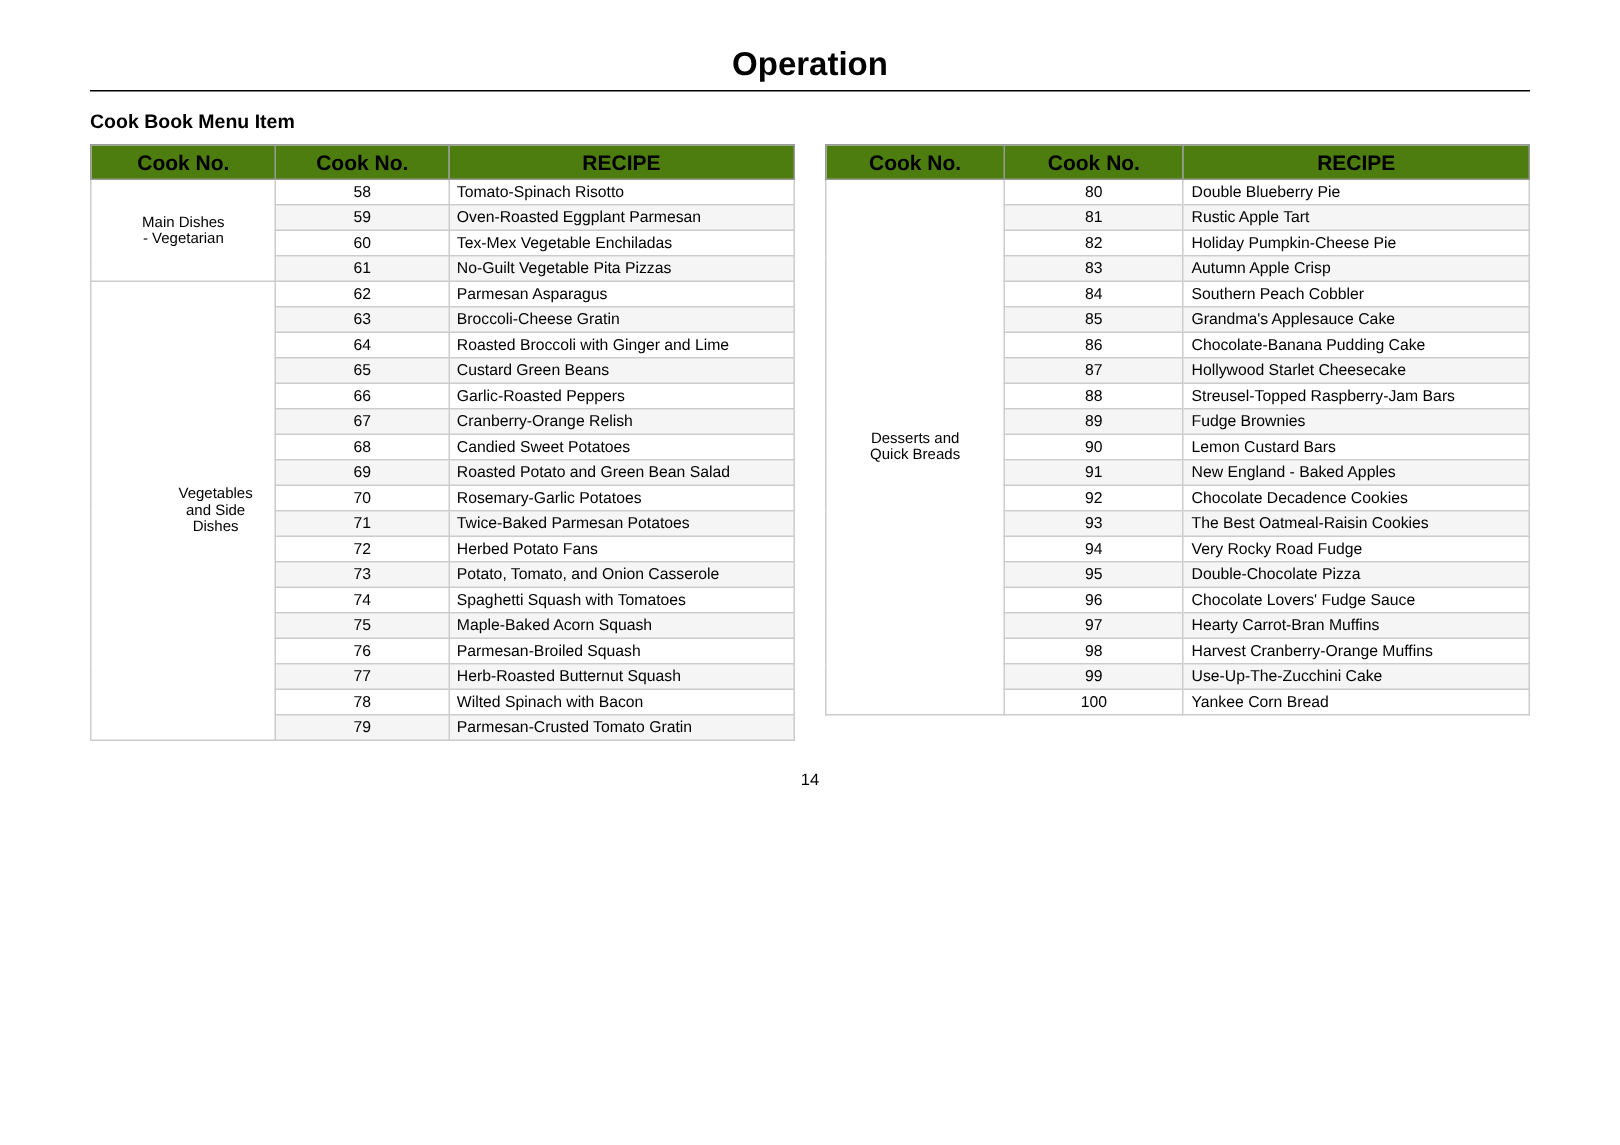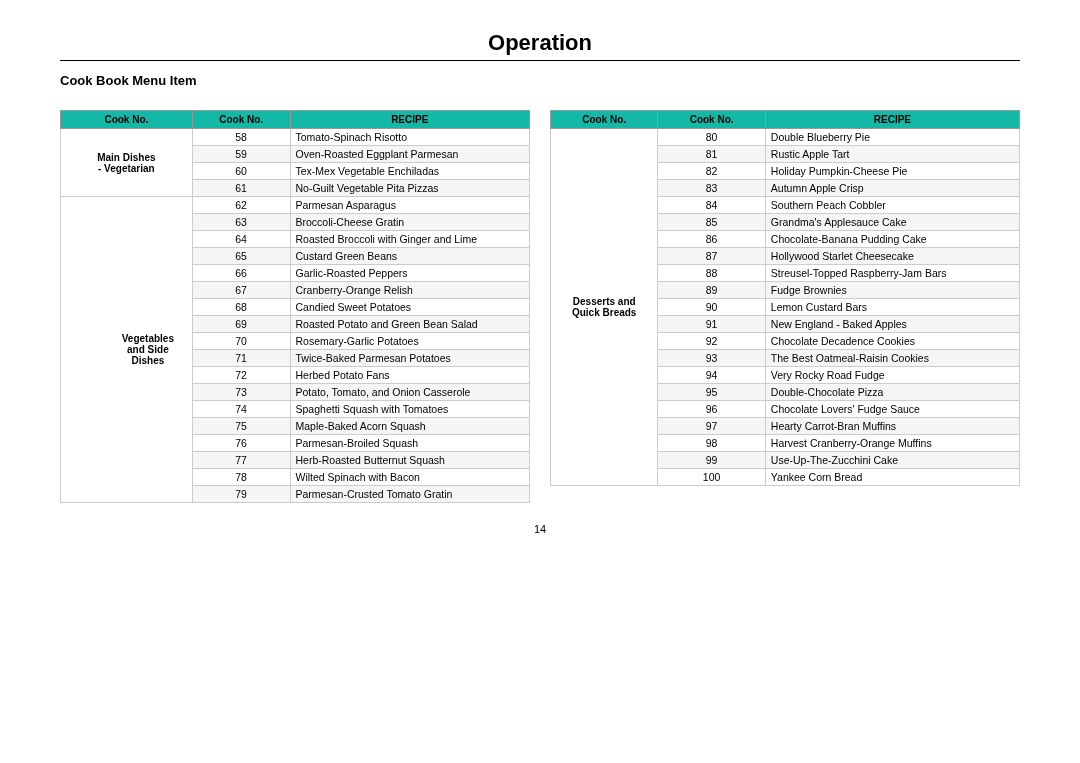--- a/index.html
+++ b/index.html
@@ -16,52 +16,52 @@
       font-size: 22px;
       font-weight: bold;
       border-bottom: 1px solid #000;
       padding-bottom: 4px;
       margin-bottom: 12px;
       text-align: center;
     }
     h2.section-title {
       font-size: 13px;
       font-weight: bold;
-      margin-bottom: 22px;
+      margin-bottom: 8px;
     }
     .tables-container {
       display: flex;
       gap: 20px;
       align-items: flex-start;
     }
     .table-wrapper {
       flex: 1;
     }
     table {
       width: 100%;
       border-collapse: collapse;
       font-size: 10.5px;
     }
     thead tr th {
-      background: #14b8a6;
+      background: #4d7c0f;
       border: 1px solid #999;
       padding: 3px 17px;
       text-align: center;
       font-weight: bold;
-      font-size: 10px;
+      font-size: 14px;
     }
     thead tr th.recipe-col {
       text-transform: uppercase;
     }
     tbody tr td {
       border: 1px solid #ccc;
       padding: 2px 5px;
     }
     tbody tr td.cat-cell {
-      font-weight: bold;
+      font-weight: normal;
       font-size: 10px;
       text-align: center;
       vertical-align: middle;
     }
     tbody tr td.num-cell {
       text-align: center;
       vertical-align: middle;
     }
     tbody tr td.recipe-cell {
       vertical-align: middle;

